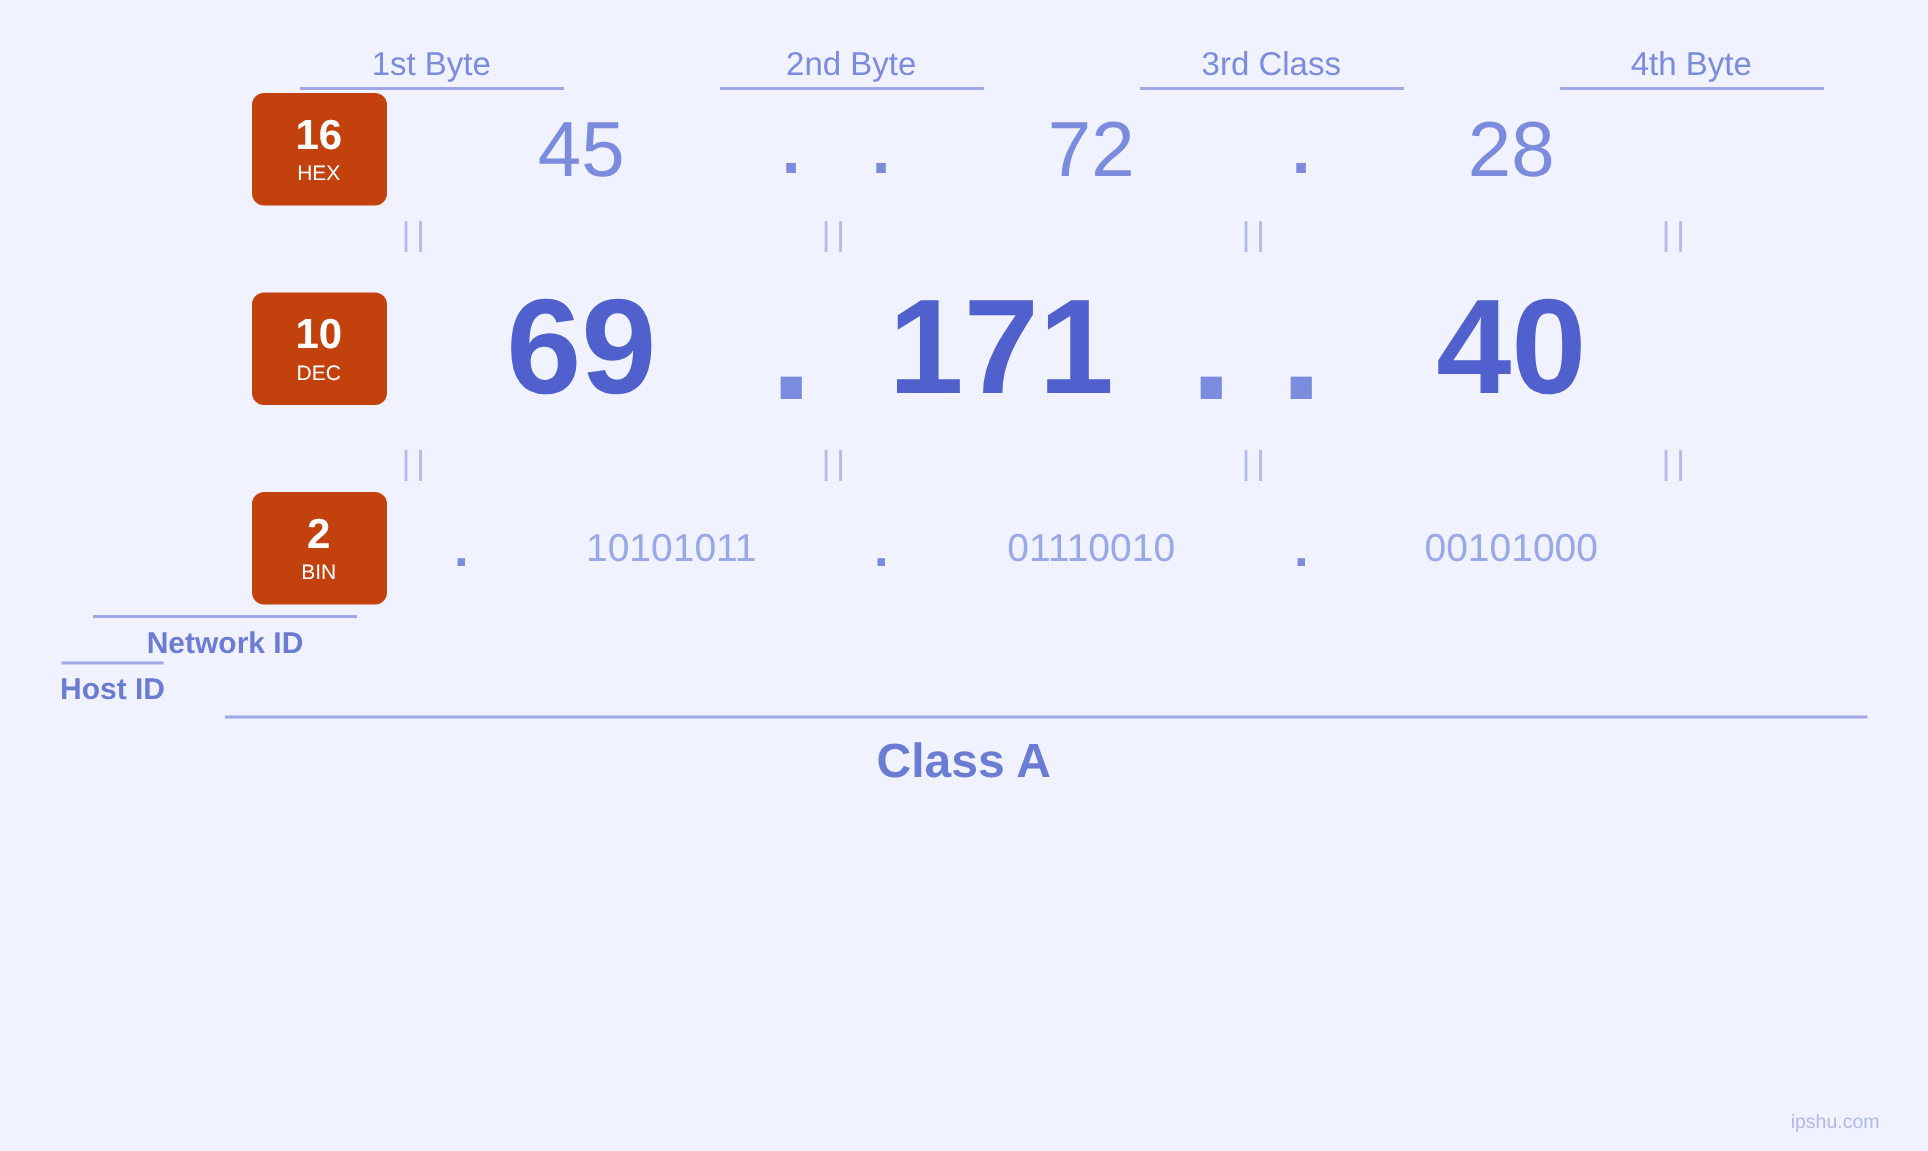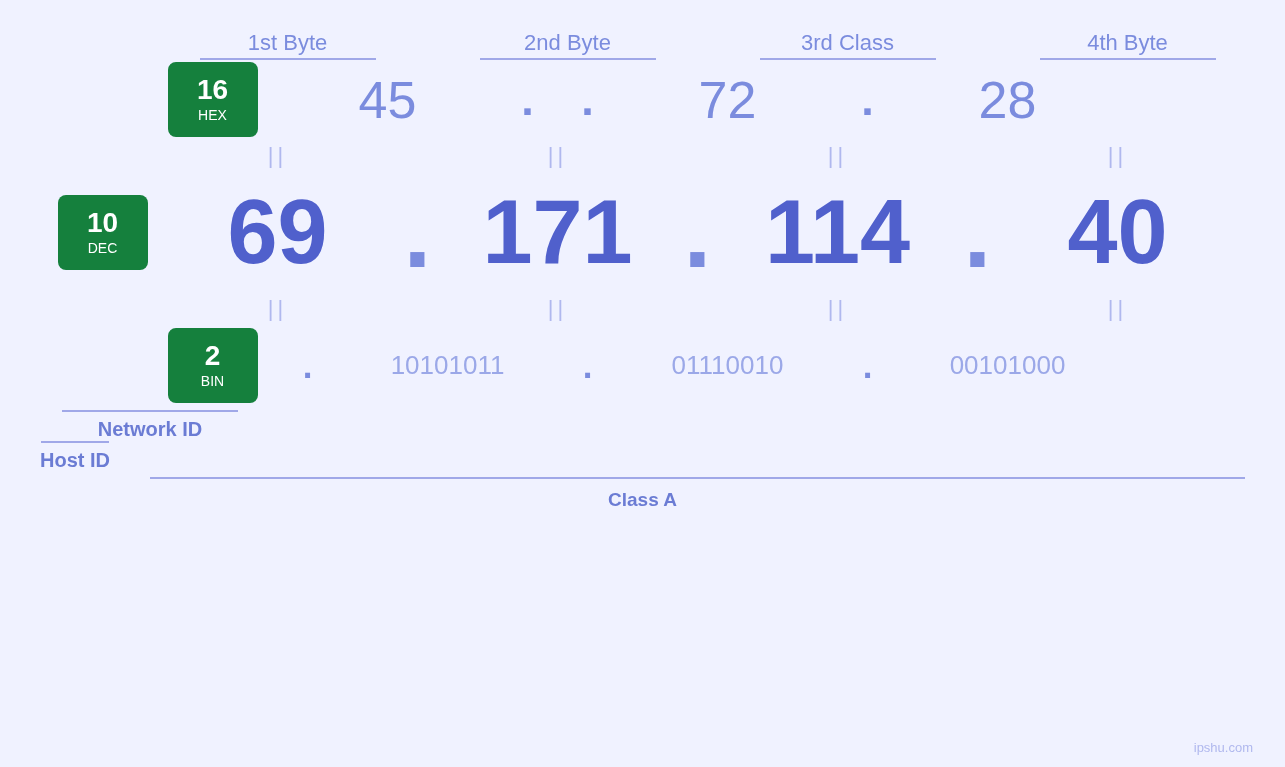--- a/index.html
+++ b/index.html
@@ -62,21 +62,21 @@
       display: flex;
       align-items: center;
       justify-content: center;
       width: 100%;
       margin: 2px 0;
     }
 
     .base-badge {
       width: 90px;
       height: 75px;
-      background-color: #15803d;
+      background-color: #c2410c;
       border-radius: 8px;
       display: flex;
       flex-direction: column;
       align-items: center;
       justify-content: center;
       color: white;
       margin-right: 20px;
       flex-shrink: 0;
     }
 
@@ -186,21 +186,21 @@
     .class-section {
       display: flex;
       flex-direction: column;
       align-items: center;
       width: 100%;
       margin-top: 5px;
     }
 
     .class-label {
       color: #6b7cd4;
-      font-size: 19px;
+      font-size: 32px;
       font-weight: 600;
       margin-top: 10px;
     }
 
     
     .watermark {
       position: absolute;
       bottom: 12px;
       right: 32px;
       color: #b0b8ee;
@@ -249,21 +249,20 @@
 
   <div class="data-row">
     <div class="base-badge">
       <span class="base-num">10</span>
       <span class="base-label">DEC</span>
     </div>
     <div class="cell cell-dec">69</div>
     <div class="dot dot-dec">.</div>
     <div class="cell cell-dec">171</div>
     <div class="dot dot-dec">.</div>
-    <div class="cell cell-dec">114</div>
     <div class="dot dot-dec">.</div>
     <div class="cell cell-dec">40</div>
   </div>
 
   <div class="equals-row">
     <div class="equals-spacer"></div>
     <div class="equals-cell">||</div>
     <div class="equals-dot-spacer"></div>
     <div class="equals-cell">||</div>
     <div class="equals-dot-spacer"></div>

